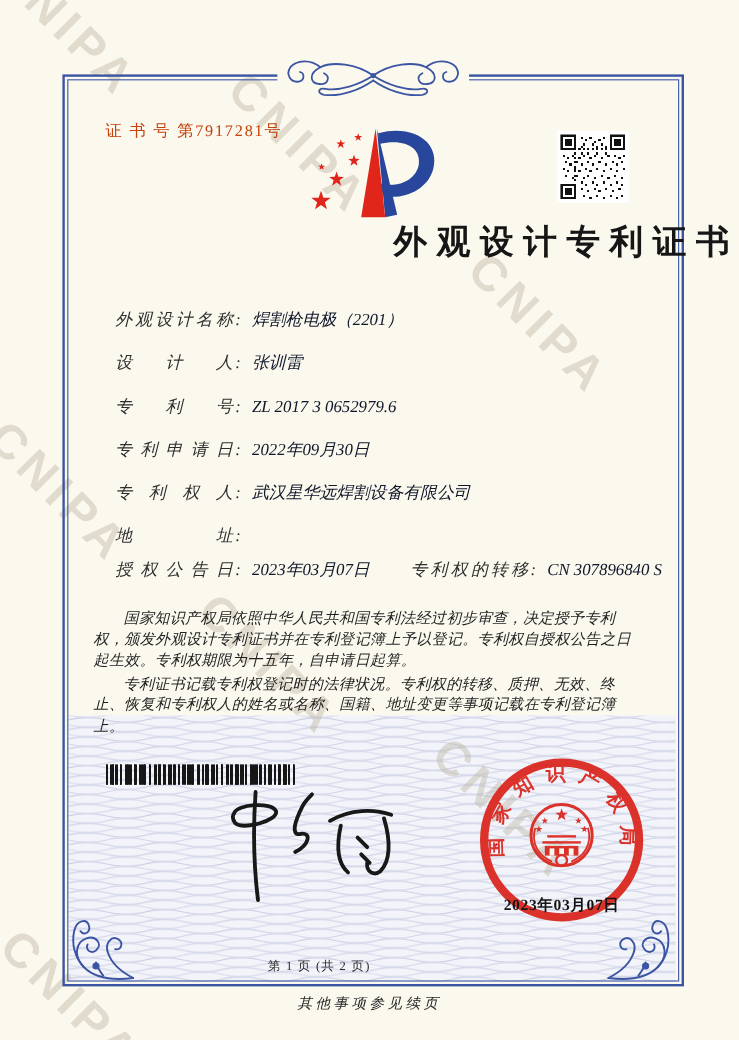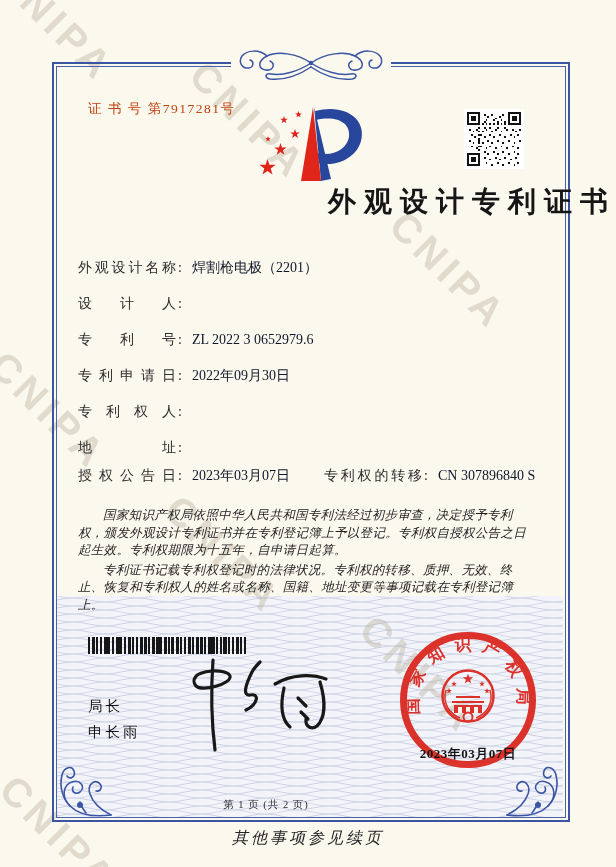--- a/index.html
+++ b/index.html
@@ -42,21 +42,21 @@
   .qr{
     position:absolute; left:464px; top:109px; z-index:5;
     background:#fff; padding:3px;
   }
   .title{
     position:absolute; left:0; right:0; top:183px; z-index:5;
     text-align:right; font-size:28px; font-weight:600;
     letter-spacing:8px; color:#161616;
   }
   
-  .fields{position:absolute; left:78px; top:257px; width:468px; z-index:5; font-size:14px;}
+  .fields{position:absolute; left:96px; top:257px; width:468px; z-index:5; font-size:14px;font-style:italic;}
   .row{display:flex; line-height:21px; margin-bottom:15px; color:#262626;}
   .lbl{
     width:98px; flex:none; display:inline-block;
     text-align:justify; text-align-last:justify; text-justify:inter-character;
     color:#2e2e2e;
   }
   .colon{width:14px; flex:none; text-align:left; padding-left:2px;}
   .val{flex:1; color:#0f172a; line-height:19px; padding-top:1px;}
   .row-addr{margin-bottom:7px;}
   .row-grant .val{flex:none;}
@@ -87,21 +87,21 @@
     position:absolute; left:405px; top:745px; width:126px; z-index:7;
     text-align:center; font-size:13px; font-weight:bold; color:#131313;
     letter-spacing:0.5px;
   }
   .page-info{
     position:absolute; left:52px; width:428px; top:798px; z-index:5;
     text-align:center; font-size:10.5px; letter-spacing:1px; color:#2b2b2b;
   }
   .foot-note{
     position:absolute; left:0; right:0; top:828px; z-index:5;
-    text-align:center; font-style:italic; font-size:16px;
+    text-align:center; font-style:italic; font-size:12px;
     letter-spacing:3px; color:#262626;
   }
 </style>
 </head>
 <body>
 
 <div class="page">
 
   <svg class="waves" width="506" height="222">
     <defs>
@@ -228,34 +228,36 @@
 
   <div class="fields">
     <div class="row">
       <span class="lbl">外观设计名称</span>
         <span class="colon">:</span>
       <span class="val">焊割枪电极（2201）</span>
     </div>
     <div class="row">
       <span class="lbl">设计人</span>
         <span class="colon">:</span>
+      <span class="val">张训雷</span>
     </div>
     <div class="row">
       <span class="lbl">专利号</span>
         <span class="colon">:</span>
-      <span class="val">ZL 2022 3 0652979.6</span>
+      <span class="val">ZL 2017 3 0652979.6</span>
     </div>
     <div class="row">
       <span class="lbl">专利申请日</span>
         <span class="colon">:</span>
       <span class="val">2022年09月30日</span>
     </div>
     <div class="row">
       <span class="lbl">专利权人</span>
         <span class="colon">:</span>
+      <span class="val">武汉星华远焊割设备有限公司</span>
     </div>
     <div class="row row-addr">
       <span class="lbl">地址</span>
         <span class="colon">:</span>
     </div>
     <div class="row row-grant">
       <span class="lbl">授权公告日</span>
         <span class="colon">:</span>
       <span class="val">2023年03月07日</span>
       <span class="lbl lbl2">专利权的转移</span>
@@ -264,24 +266,20 @@
     </div>
   </div>
 
   <div class="paras">
     <p>国家知识产权局依照中华人民共和国专利法经过初步审查，决定授予专利权，颁发外观设计专利证书并在专利登记簿上予以登记。专利权自授权公告之日起生效。专利权期限为十五年，自申请日起算。</p>
     <p>专利证书记载专利权登记时的法律状况。专利权的转移、质押、无效、终止、恢复和专利权人的姓名或名称、国籍、地址变更等事项记载在专利登记簿上。</p>
   </div>
 
   <div class="barcode"></div>
 
-  <div class="officer">
-    <div>局长</div>
-    <div>申长雨</div>
-  </div>
 
   <svg class="sig" width="155" height="110" viewBox="0 0 155 110">
     <g stroke="#181818" stroke-width="3.2" fill="none" stroke-linecap="round" stroke-linejoin="round">
       <path d="M33,12 C31,40 31,70 35,102"></path>
       <path d="M15,30 C17,22 47,20 50,28 C52,36 22,44 16,38 C13,34 14,31 15,30"></path>
       <path d="M80,14 C76,18 73,22 72,24 C66,36 62,48 70,47 C80,45 78,56 66,62"></path>
       <path d="M95,36 C112,26 132,26 146,31"></path>
       <path d="M104,40 C100,58 102,72 110,79"></path>
       <path d="M140,34 C146,54 145,70 137,78 C132,82 125,79 126,71"></path>
       <path d="M118,50 l8,8"></path>

